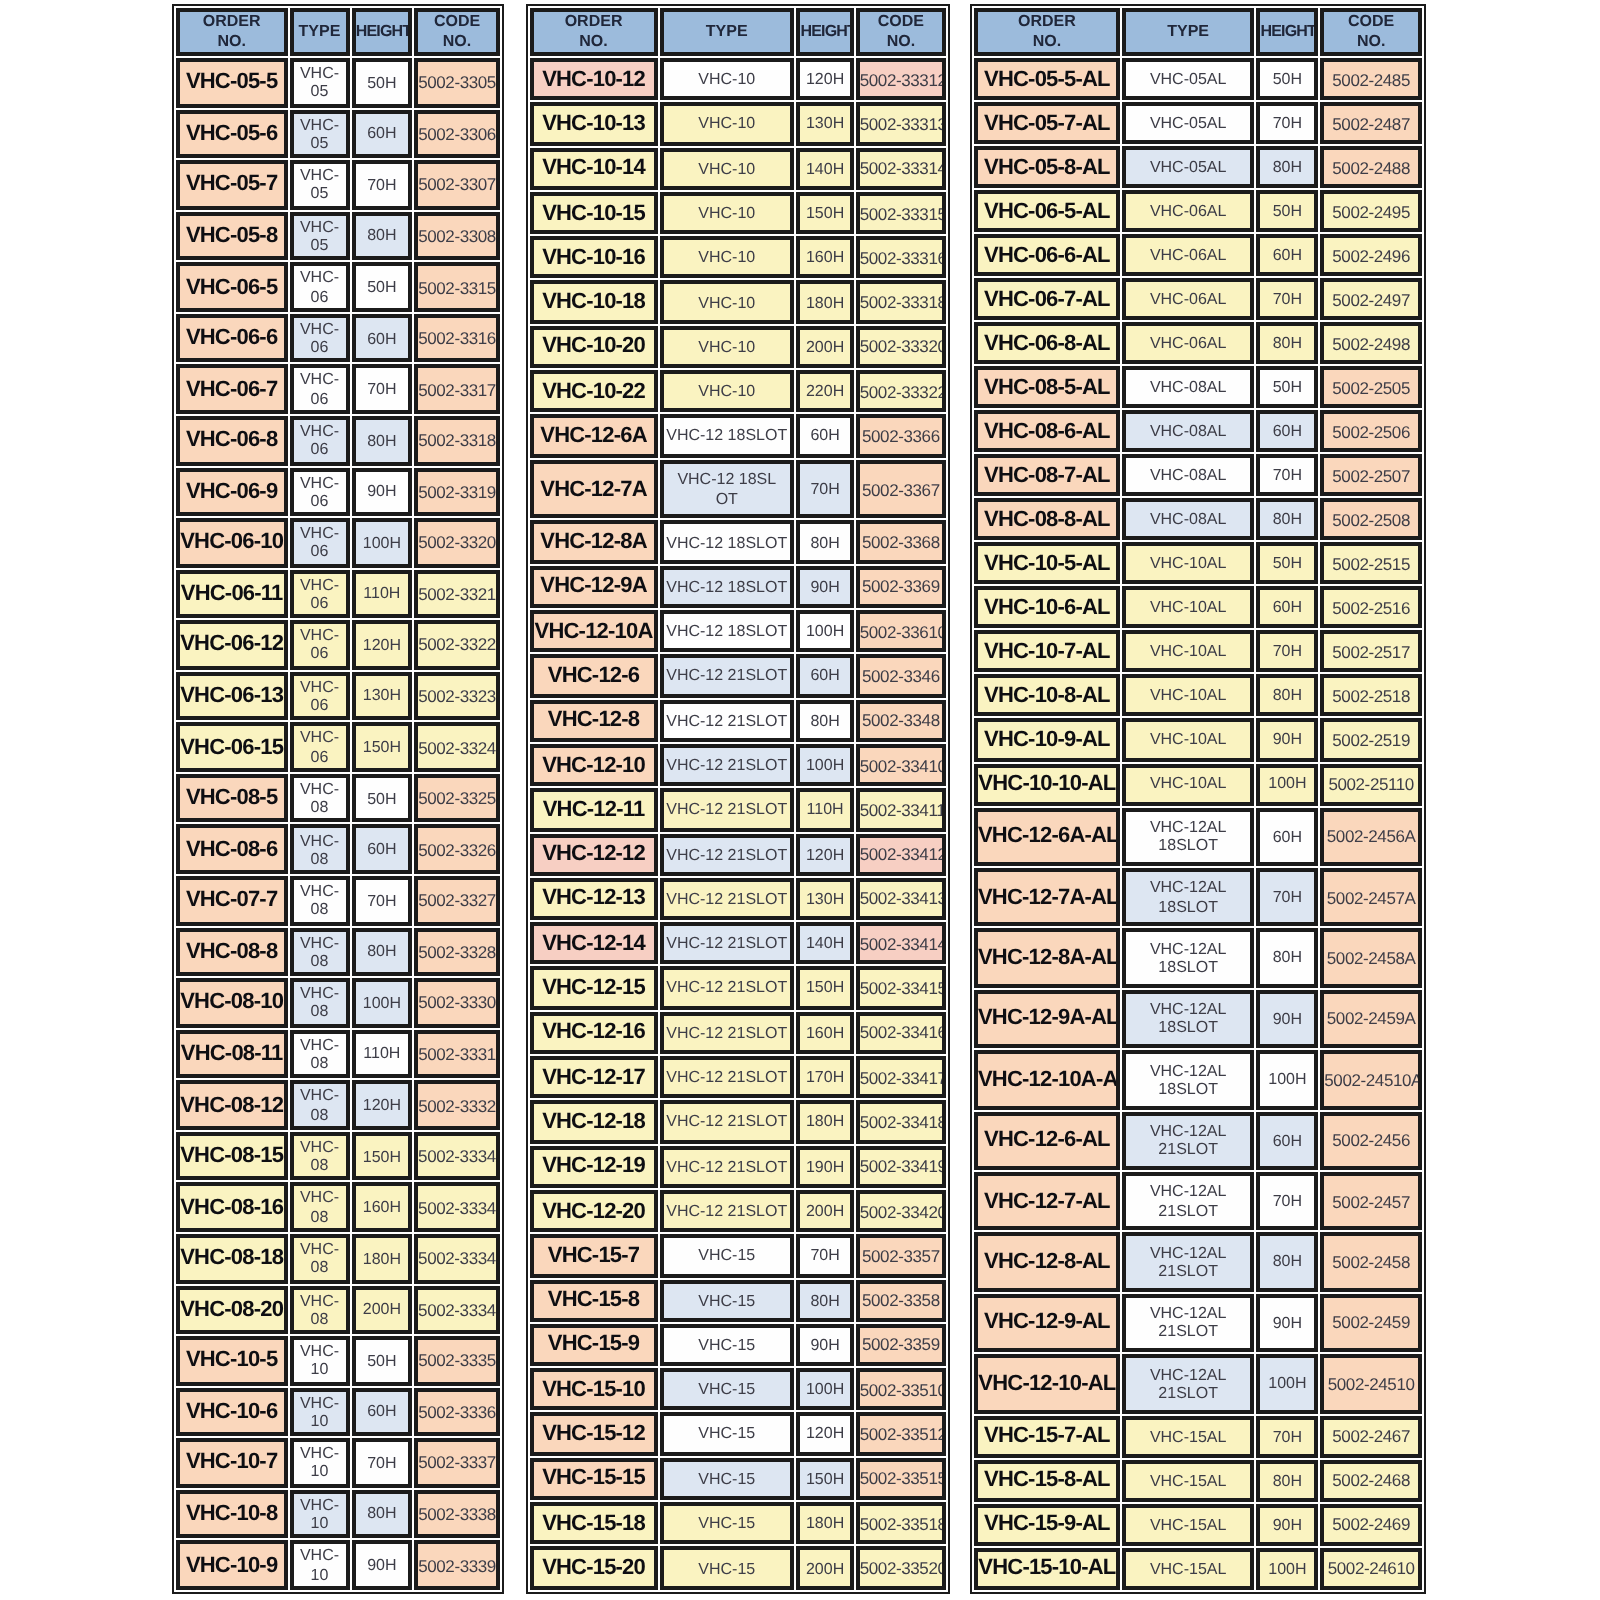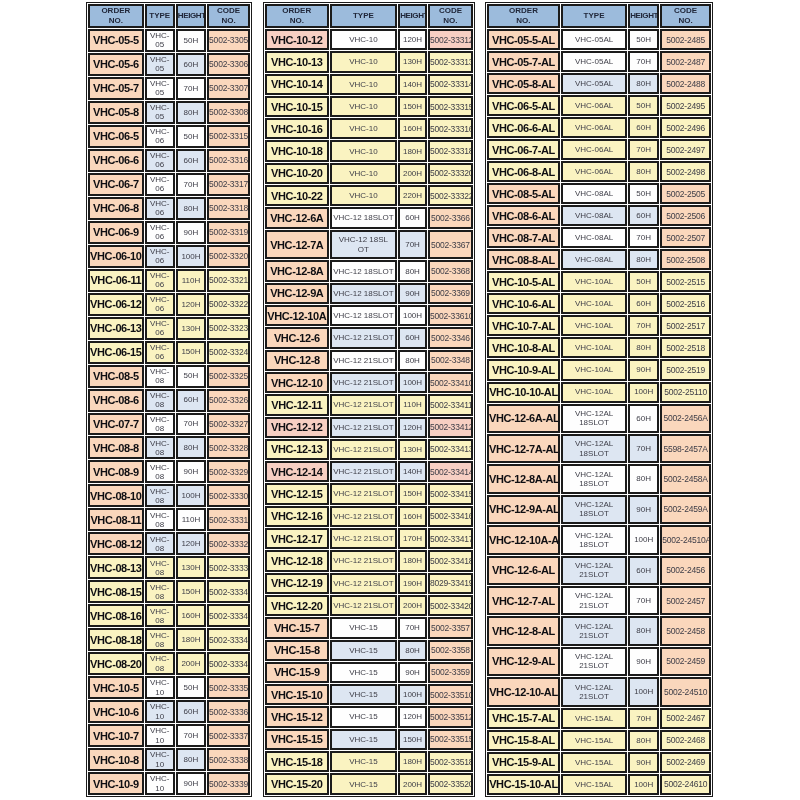--- a/index.html
+++ b/index.html
@@ -148,49 +148,37 @@
           <td class="c-type">VHC-08</td>
           <td class="c-height">70H</td>
           <td class="c-code">5002-3327</td>
         </tr>
         <tr class="v-b">
           <td class="c-order">VHC-08-8</td>
           <td class="c-type">VHC-08</td>
           <td class="c-height">80H</td>
           <td class="c-code">5002-3328</td>
         </tr>
-        <tr class="v-w">
-          <td class="c-order">VHC-08-9</td>
-          <td class="c-type">VHC-08</td>
-          <td class="c-height">90H</td>
-          <td class="c-code">5002-3329</td>
-        </tr>
         <tr class="v-b">
           <td class="c-order">VHC-08-10</td>
           <td class="c-type">VHC-08</td>
           <td class="c-height">100H</td>
           <td class="c-code">5002-3330</td>
         </tr>
         <tr class="v-w">
           <td class="c-order">VHC-08-11</td>
           <td class="c-type">VHC-08</td>
           <td class="c-height">110H</td>
           <td class="c-code">5002-3331</td>
         </tr>
         <tr class="v-b">
           <td class="c-order">VHC-08-12</td>
           <td class="c-type">VHC-08</td>
           <td class="c-height">120H</td>
           <td class="c-code">5002-3332</td>
-        </tr>
-        <tr class="v-y">
-          <td class="c-order">VHC-08-13</td>
-          <td class="c-type">VHC-08</td>
-          <td class="c-height">130H</td>
-          <td class="c-code">5002-3333</td>
         </tr>
         <tr class="v-y">
           <td class="c-order">VHC-08-15</td>
           <td class="c-type">VHC-08</td>
           <td class="c-height">150H</td>
           <td class="c-code">5002-3334A</td>
         </tr>
         <tr class="v-y">
           <td class="c-order">VHC-08-16</td>
           <td class="c-type">VHC-08</td>
@@ -401,21 +389,21 @@
         <tr class="v-y">
           <td class="c-order">VHC-12-18</td>
           <td class="c-type">VHC-12 21SLOT</td>
           <td class="c-height">180H</td>
           <td class="c-code">5002-33418</td>
         </tr>
         <tr class="v-y">
           <td class="c-order">VHC-12-19</td>
           <td class="c-type">VHC-12 21SLOT</td>
           <td class="c-height">190H</td>
-          <td class="c-code">8029-33419</td>
+          <td class="c-code">5002-33419</td>
         </tr>
         <tr class="v-y">
           <td class="c-order">VHC-12-20</td>
           <td class="c-type">VHC-12 21SLOT</td>
           <td class="c-height">200H</td>
           <td class="c-code">5002-33420</td>
         </tr>
         <tr class="v-w">
           <td class="c-order">VHC-15-7</td>
           <td class="c-type">VHC-15</td>
@@ -590,21 +578,21 @@
         <tr class="v-w">
           <td class="c-order">VHC-12-6A-AL</td>
           <td class="c-type">VHC-12AL 18SLOT</td>
           <td class="c-height">60H</td>
           <td class="c-code">5002-2456A</td>
         </tr>
         <tr class="v-b">
           <td class="c-order">VHC-12-7A-AL</td>
           <td class="c-type">VHC-12AL 18SLOT</td>
           <td class="c-height">70H</td>
-          <td class="c-code">5598-2457A</td>
+          <td class="c-code">5002-2457A</td>
         </tr>
         <tr class="v-w">
           <td class="c-order">VHC-12-8A-AL</td>
           <td class="c-type">VHC-12AL 18SLOT</td>
           <td class="c-height">80H</td>
           <td class="c-code">5002-2458A</td>
         </tr>
         <tr class="v-b">
           <td class="c-order">VHC-12-9A-AL</td>
           <td class="c-type">VHC-12AL 18SLOT</td>

